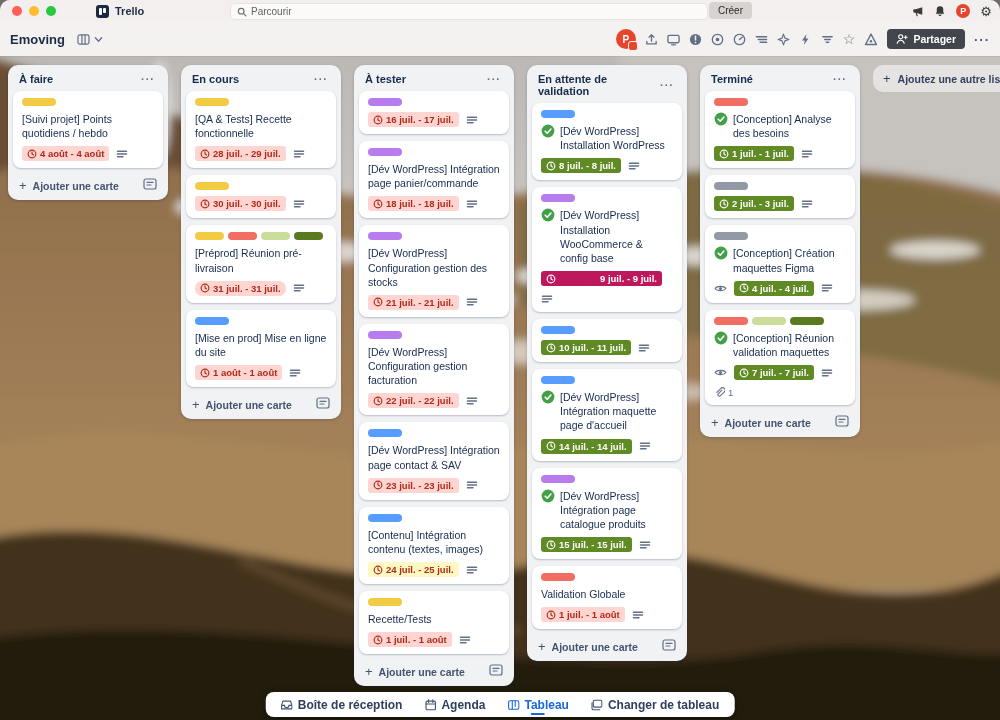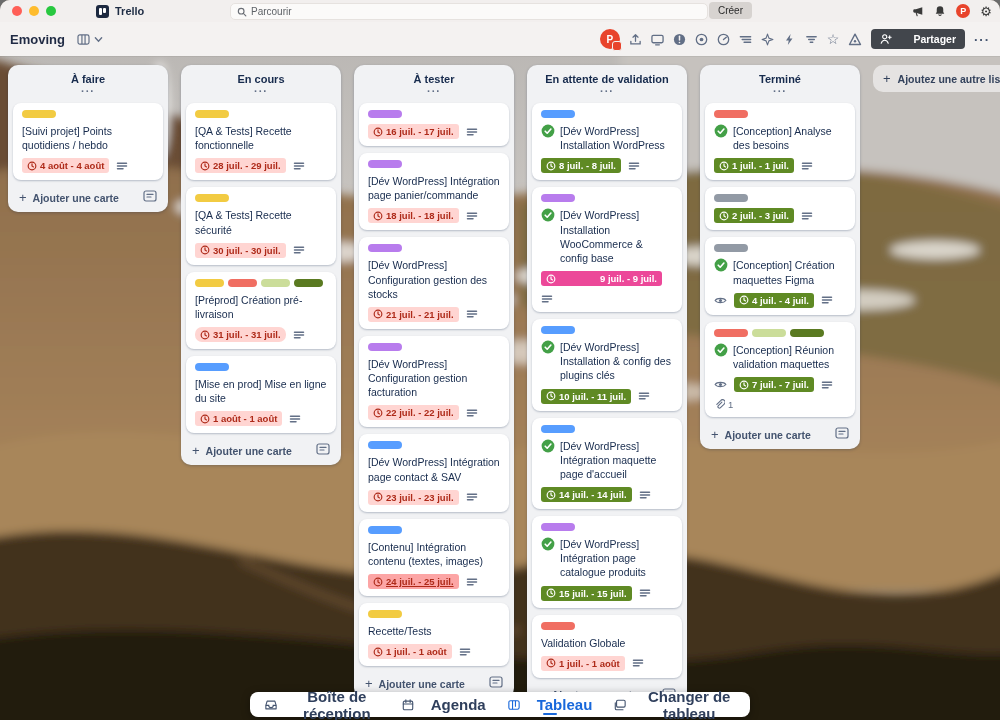--- a/index.html
+++ b/index.html
@@ -22,27 +22,27 @@
   .mac-right{position:absolute;right:8px;top:0;height:22px;display:flex;align-items:center;gap:10px;color:#3a3a3a;}
   .avatar-s{width:14px;height:14px;border-radius:50%;color:#fff;font-size:9px;font-weight:700;display:flex;align-items:center;justify-content:center;}
 
   
   .board-bar{position:absolute;top:22px;left:0;right:0;height:34px;background:#f4f2f1;display:flex;align-items:center;padding:0 10px;z-index:6;box-shadow:0 1px 0 rgba(0,0,0,.05);}
   .board-name{font-size:13px;font-weight:800;color:#1f2a44;}
   .views-chip{display:flex;align-items:center;gap:4px;margin-left:12px;color:#44546f;}
   .bb-right{margin-left:auto;display:flex;align-items:center;gap:9px;color:#3f4a5c;}
   .avatar-m{width:20px;height:20px;border-radius:50%;color:#fff;font-size:10px;font-weight:700;display:flex;align-items:center;justify-content:center;position:relative;}
   .avatar-m b{position:absolute;right:-2px;bottom:-2px;width:8px;height:8px;border-radius:3px;border:1.5px solid #f4f2f1;}
-  .share-btn{display:flex;align-items:center;gap:21px;background:#42464c;color:#fff;border:none;border-radius:4px;font-size:10.5px;font-weight:600;padding:4px 9px;font-family:inherit;}
+  .share-btn{display:flex;align-items:center;gap:5px;background:#42464c;color:#fff;border:none;border-radius:4px;font-size:10.5px;font-weight:600;padding:4px 9px;font-family:inherit;}
   .bb-dots{font-size:13px;color:#44546f;letter-spacing:1px;font-weight:700;}
 
   
   .lists{position:absolute;top:65px;left:8px;right:0;display:flex;gap:13px;align-items:flex-start;z-index:3;}
   .list{width:150px;flex:none;background:#f1f2f4;border-radius:10px;padding:4px 5px 5px;box-shadow:0 1px 3px rgba(9,30,66,.25);}
-  .list-head{display:flex;align-items:center;padding:4px 6px 6px;flex-direction:column;}
+  .list-head{display:flex;align-items:center;padding:4px 6px 6px;}
   .list-title{font-size:11px;font-weight:700;color:#172b4d;flex:1;}
   .dots-btn{color:#626f86;font-size:11px;letter-spacing:1px;font-weight:700;background:none;border:none;padding:0 2px;font-family:inherit;}
   .card{background:#fff;border-radius:8px;box-shadow:0 1px 2px rgba(9,30,66,.25);padding:7px 9px;margin-bottom:7px;}
   .chips{display:flex;gap:4px;margin-bottom:6px;}
   .chip{height:8px;border-radius:4px;flex:0 0 auto;}
   .card-main{display:flex;gap:5px;align-items:flex-start;}
   .card-title{font-size:10.5px;color:#172b4d;line-height:1.35;}
   .badges{display:flex;align-items:center;gap:7px;margin-top:6px;flex-wrap:wrap;}
   .due{display:inline-flex;align-items:center;gap:3px;font-size:9.5px;font-weight:600;padding:2px 5px;border-radius:3px;}
   .attach{display:inline-flex;align-items:center;gap:3px;font-size:9.5px;color:#626f86;}
@@ -50,21 +50,21 @@
   .i svg{display:block;width:100%;height:100%;}
   .due .i{width:10px;height:10px;color:inherit;}
   .check-i{width:14px;height:14px;}
   .list-foot{display:flex;align-items:center;gap:6px;padding:3px 6px 2px;color:#44546f;font-size:10.5px;font-weight:600;}
   .foot-plus{font-size:13px;line-height:1;font-weight:400;}
   .tpl-btn{margin-left:auto;background:none;border:none;padding:0;color:#626f86;}
   .add-list{order:99;flex:none;width:152px;background:rgba(255,255,255,.55);border:none;border-radius:10px;padding:7px 10px;display:flex;gap:7px;align-items:center;font-size:10.5px;font-weight:600;color:#33425c;font-family:inherit;}
 
   
   .bottom-nav{position:absolute;left:50%;transform:translateX(-50%);bottom:3px;height:25px;background:#fff;border-radius:8px;box-shadow:0 2px 8px rgba(0,0,0,.35);display:flex;align-items:center;padding:0 4px;z-index:7;}
-  .nav-item{display:flex;align-items:center;gap:17px;font-size:15px;font-weight:600;color:#2f3f5c;padding:0 11px;height:100%;position:relative;background:none;border:none;font-family:inherit;}
+  .nav-item{display:flex;align-items:center;gap:5px;font-size:12px;font-weight:600;color:#2f3f5c;padding:0 11px;height:100%;position:relative;background:none;border:none;font-family:inherit;}
   .nav-item .i{color:#44546f;}
   .nav-item.active{color:#1868db;}
   .nav-item.active .i{color:#1868db;}
   .nav-item.active::after{content:"";position:absolute;bottom:2px;left:50%;transform:translateX(-50%);width:14px;height:2px;background:#1868db;border-radius:2px;}
 </style>
 </head>
 <body>
 
 <div class="window">
 
@@ -305,23 +305,20 @@
               <svg viewBox="0 0 12 12">
                 <path d="M1.5 3.2h9M1.5 6h9M1.5 8.8h5.5" stroke="currentColor" stroke-width="1.5" stroke-linecap="round"></path>
               </svg>
             </span>
           </div>
         </div>
         <div class="card">
           <div class="chips">
             <span class="chip" style="width: 34px; background: rgb(242, 203, 66);"></span>
           </div>
-          <div class="card-main">
-            <span class="card-title">[QA &amp; Tests] Recette sécurité</span>
-          </div>
           <div class="badges">
             <span class="due" style="background: rgb(255, 213, 210); color: rgb(174, 42, 25);">
               <span class="i" style="width: 10px; height: 10px;">
                 <svg viewBox="0 0 12 12">
                   <circle cx="6" cy="6" r="4.6" fill="none" stroke="currentColor" stroke-width="1.4"></circle>
                   <path d="M6 3.4V6l1.8 1.1" stroke="currentColor" stroke-width="1.4" fill="none" stroke-linecap="round"></path>
                 </svg>
               </span>
               <span>30 juil. - 30 juil.</span>
             </span>
@@ -333,21 +330,21 @@
           </div>
         </div>
         <div class="card">
           <div class="chips">
             <span class="chip" style="width: 29px; background: rgb(242, 203, 66);"></span>
             <span class="chip" style="width: 29px; background: rgb(240, 110, 98);"></span>
             <span class="chip" style="width: 29px; background: rgb(203, 221, 154);"></span>
             <span class="chip" style="width: 29px; background: rgb(90, 122, 33);"></span>
           </div>
           <div class="card-main">
-            <span class="card-title">[Préprod] Création pré-livraison</span>
+            <span class="card-title">[Préprod] Réunion pré-livraison</span>
           </div>
           <div class="badges">
             <span class="due" style="background: rgb(255, 213, 210); color: rgb(174, 42, 25); border-radius: 7px;">
               <span class="i" style="width: 10px; height: 10px;">
                 <svg viewBox="0 0 12 12">
                   <circle cx="6" cy="6" r="4.6" fill="none" stroke="currentColor" stroke-width="1.4"></circle>
                   <path d="M6 3.4V6l1.8 1.1" stroke="currentColor" stroke-width="1.4" fill="none" stroke-linecap="round"></path>
                 </svg>
               </span>
               <span>31 juil. - 31 juil.</span>
@@ -519,21 +516,21 @@
           </div>
         </div>
         <div class="card">
           <div class="chips">
             <span class="chip" style="width: 34px; background: rgb(87, 157, 255);"></span>
           </div>
           <div class="card-main">
             <span class="card-title">[Contenu] Intégration contenu (textes, images)</span>
           </div>
           <div class="badges">
-            <span class="due" style="background: #fca5a5; color: rgb(174, 42, 25); text-decoration: underline;">
+            <span class="due" style="background: #fef9c3; color: rgb(174, 42, 25);">
               <span class="i" style="width: 10px; height: 10px;">
                 <svg viewBox="0 0 12 12">
                   <circle cx="6" cy="6" r="4.6" fill="none" stroke="currentColor" stroke-width="1.4"></circle>
                   <path d="M6 3.4V6l1.8 1.1" stroke="currentColor" stroke-width="1.4" fill="none" stroke-linecap="round"></path>
                 </svg>
               </span>
               <span>24 juil. - 25 juil.</span>
             </span>
             <span class="i" style="width: 12px; height: 12px;">
               <svg viewBox="0 0 12 12">
@@ -621,48 +618,39 @@
           <div class="card-main">
             <span class="i check-i">
               <svg viewBox="0 0 14 14">
                 <circle cx="7" cy="7" r="6.4" fill="#43a047"></circle>
                 <path d="M4.2 7.2l2 2 3.7-4.2" fill="none" stroke="#fff" stroke-width="1.6" stroke-linecap="round" stroke-linejoin="round"></path>
               </svg>
             </span>
             <span class="card-title">[Dév WordPress] Installation WooCommerce &amp; config base</span>
           </div>
           <div class="badges">
-            <span class="due" style="background: #ec4899; color: rgb(255, 255, 255); gap: 44px;">
+            <span class="due" style="background: #be185d; color: rgb(255, 255, 255); gap: 44px;">
               <span class="i" style="width: 10px; height: 10px;">
                 <svg viewBox="0 0 12 12">
                   <circle cx="6" cy="6" r="4.6" fill="none" stroke="currentColor" stroke-width="1.4"></circle>
                   <path d="M6 3.4V6l1.8 1.1" stroke="currentColor" stroke-width="1.4" fill="none" stroke-linecap="round"></path>
                 </svg>
               </span>
               <span>9 juil. - 9 juil.</span>
             </span>
             <span class="i" style="width: 12px; height: 12px;">
               <svg viewBox="0 0 12 12">
                 <path d="M1.5 3.2h9M1.5 6h9M1.5 8.8h5.5" stroke="currentColor" stroke-width="1.5" stroke-linecap="round"></path>
               </svg>
             </span>
           </div>
         </div>
         <div class="card">
           <div class="chips">
             <span class="chip" style="width: 34px; background: rgb(87, 157, 255);"></span>
-          </div>
-          <div class="card-main">
-            <span class="i check-i">
-              <svg viewBox="0 0 14 14">
-                <circle cx="7" cy="7" r="6.4" fill="#43a047"></circle>
-                <path d="M4.2 7.2l2 2 3.7-4.2" fill="none" stroke="#fff" stroke-width="1.6" stroke-linecap="round" stroke-linejoin="round"></path>
-              </svg>
-            </span>
-            <span class="card-title">[Dév WordPress] Installation &amp; config des plugins clés</span>
           </div>
           <div class="badges">
             <span class="due" style="background: rgb(95, 138, 36); color: rgb(255, 255, 255);">
               <span class="i" style="width: 10px; height: 10px;">
                 <svg viewBox="0 0 12 12">
                   <circle cx="6" cy="6" r="4.6" fill="none" stroke="currentColor" stroke-width="1.4"></circle>
                   <path d="M6 3.4V6l1.8 1.1" stroke="currentColor" stroke-width="1.4" fill="none" stroke-linecap="round"></path>
                 </svg>
               </span>
               <span>10 juil. - 11 juil.</span>

